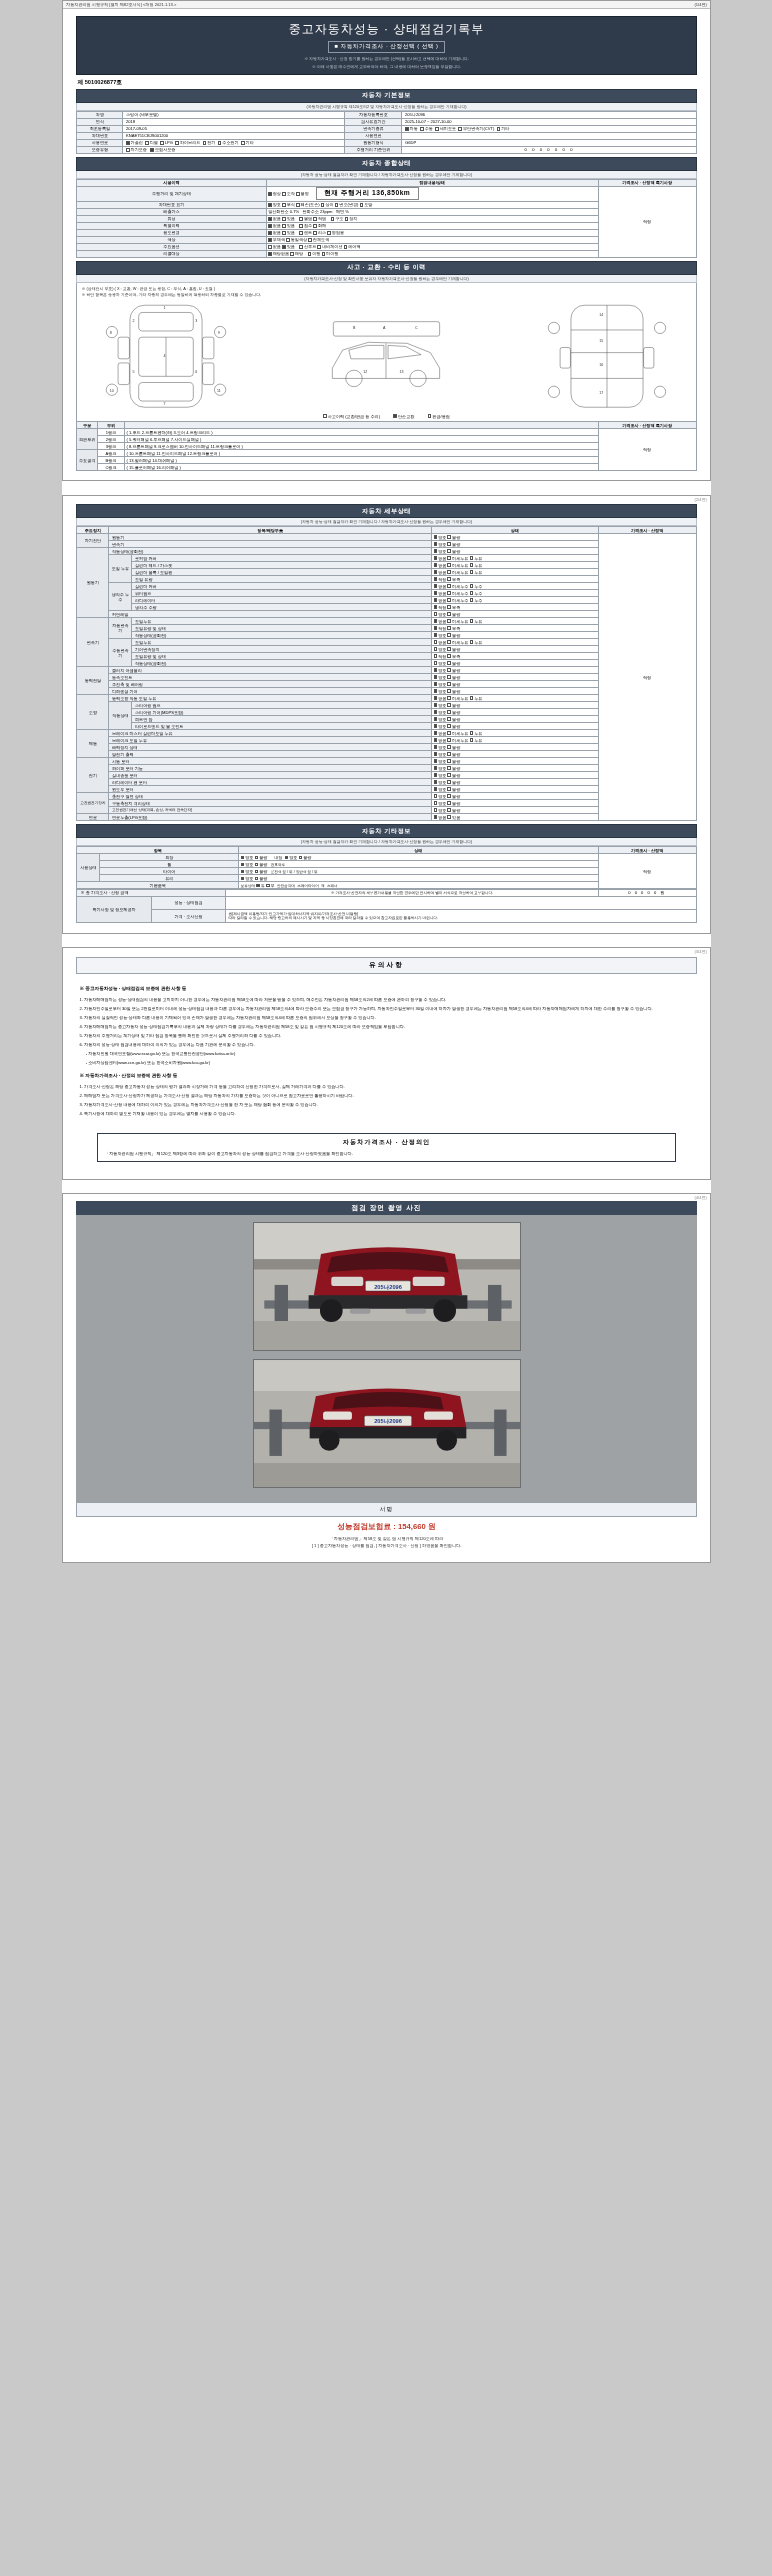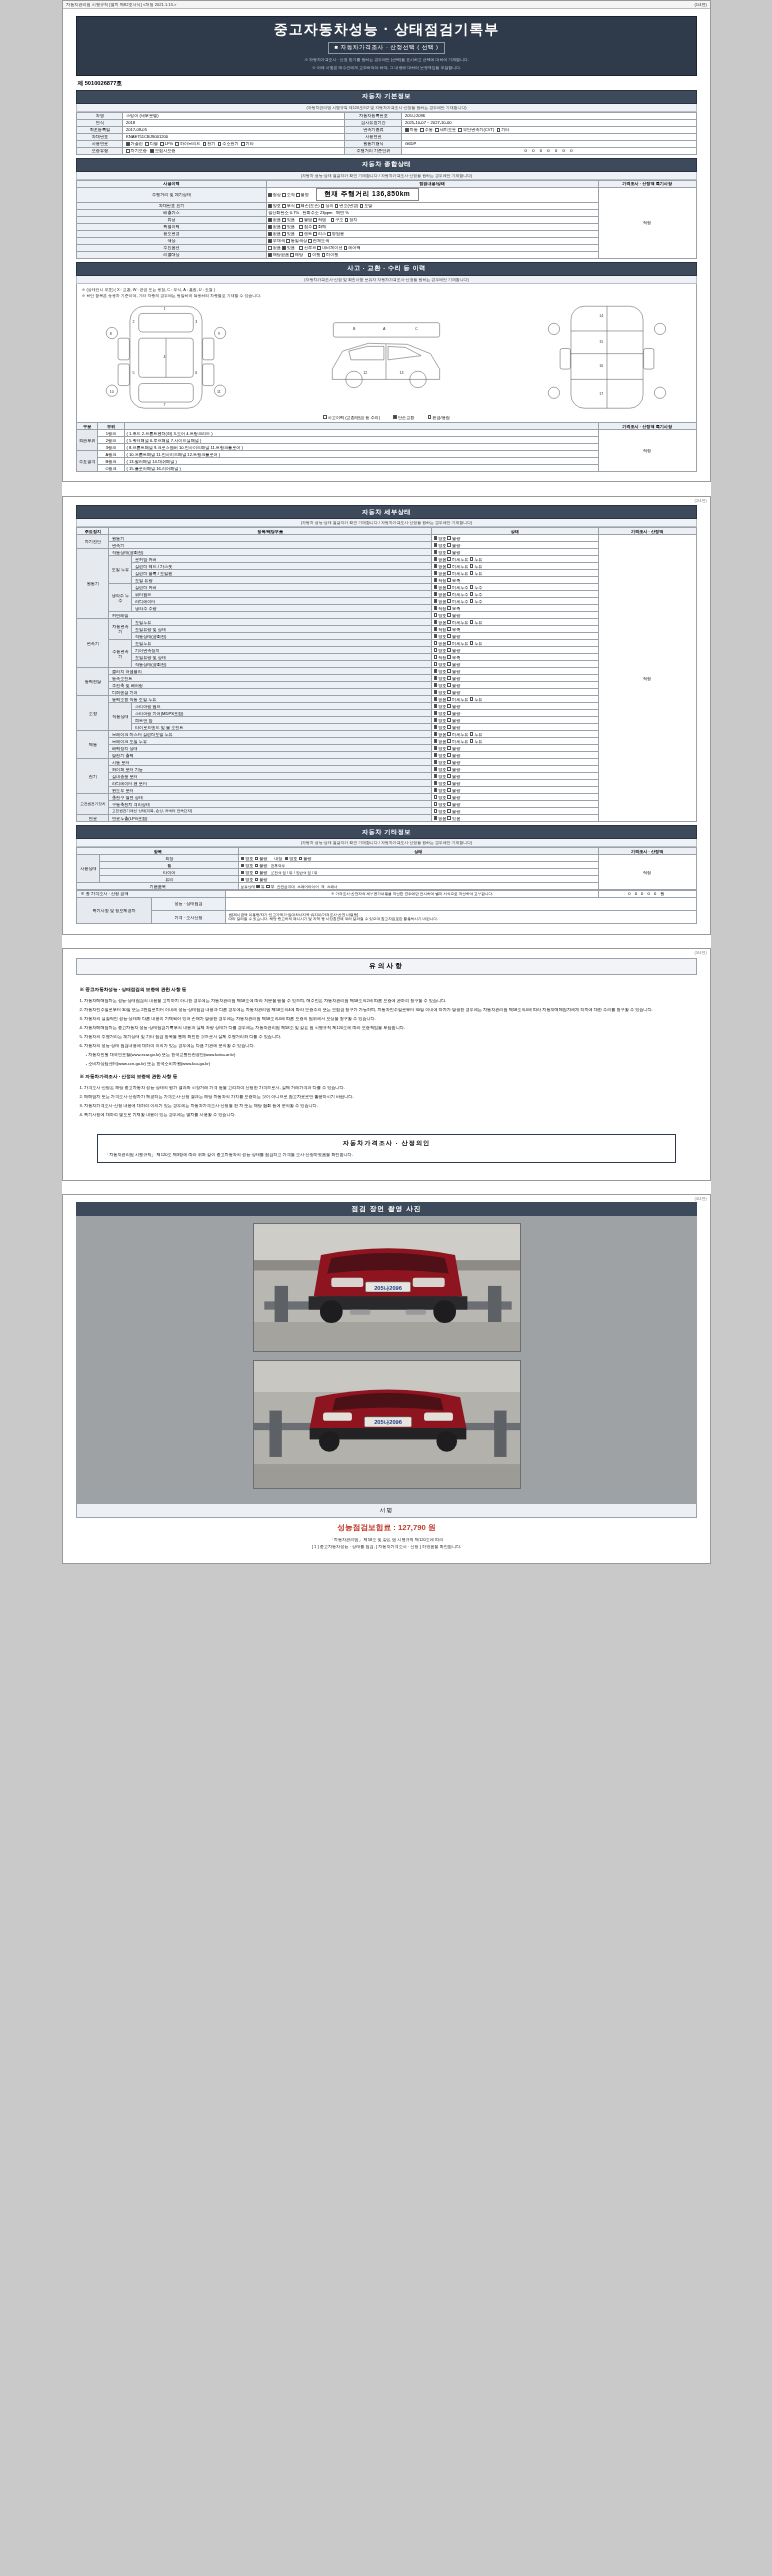--- a/index.html
+++ b/index.html
@@ -34,21 +34,21 @@
   }
   .corner-tag {
     position:absolute; right:3.1px; top:1px; font-size:4.1px; color:#888;
   }
   
   .title-block {
     background:#2f3a4a; color:#fff; text-align:center;
     padding:4.1px 0 4.1px 0; margin:2.1px 0 0 0;
     border:0.5px solid #1c2430;
   }
-  .title-main { font-size:14px; font-weight:bold; letter-spacing:1px; }
+  .title-main { font-size:12px; font-weight:normal; letter-spacing:1px; }
   .title-sub {
     display:inline-block; margin-top:2.6px; font-size:5.7px;
     border:0.5px solid #8d97a5; padding:1px 5.2px; letter-spacing:0.5px;
   }
   .title-note { font-size:3.9px; color:#c6ccd6; margin-top:2.6px; line-height:1.5; }
   .docnum { font-size:5.7px; font-weight:bold; margin:3.6px 0 2.1px 1px; }
   
   .sec-bar {
     background:#3d4a5c; color:#fff; text-align:center; font-size:6.2px;
     font-weight:bold; padding:1.5px 0; letter-spacing:0.5px;
@@ -949,21 +949,21 @@
           <rect x="214" y="108" width="92" height="20" rx="3" fill="#e8e5df" stroke="#333"></rect>
           <text x="260" y="123" font-size="11" fill="#1b3a8a" text-anchor="middle" font-family="Liberation Sans" font-weight="bold">205나2096</text>
           <rect x="108" y="130" width="304" height="22" fill="#232325"></rect>
           <circle cx="146" cy="156" r="20" fill="#1d1d1f"></circle>
           <circle cx="374" cy="156" r="20" fill="#1d1d1f"></circle>
         </svg>
       </div>
     </div>
 
     <div class="sign-bar">서명</div>
-    <div class="fee">성능점검보험료 : 127,790 원</div>
+    <div class="fee">성능점검보험료 : 154,660 원</div>
     <div class="footer-note">
       <div>「자동차관리법」 제58조 및 같은 법 시행규칙 제120조에 따라</div>
       <div>[ 1 ] 중고자동차성능 · 상태를 점검, [ 자동차가격조사 · 산정 ] 하였음을 확인합니다.</div>
     </div>
   </div>
 </div>
 
 </div>
 
 

